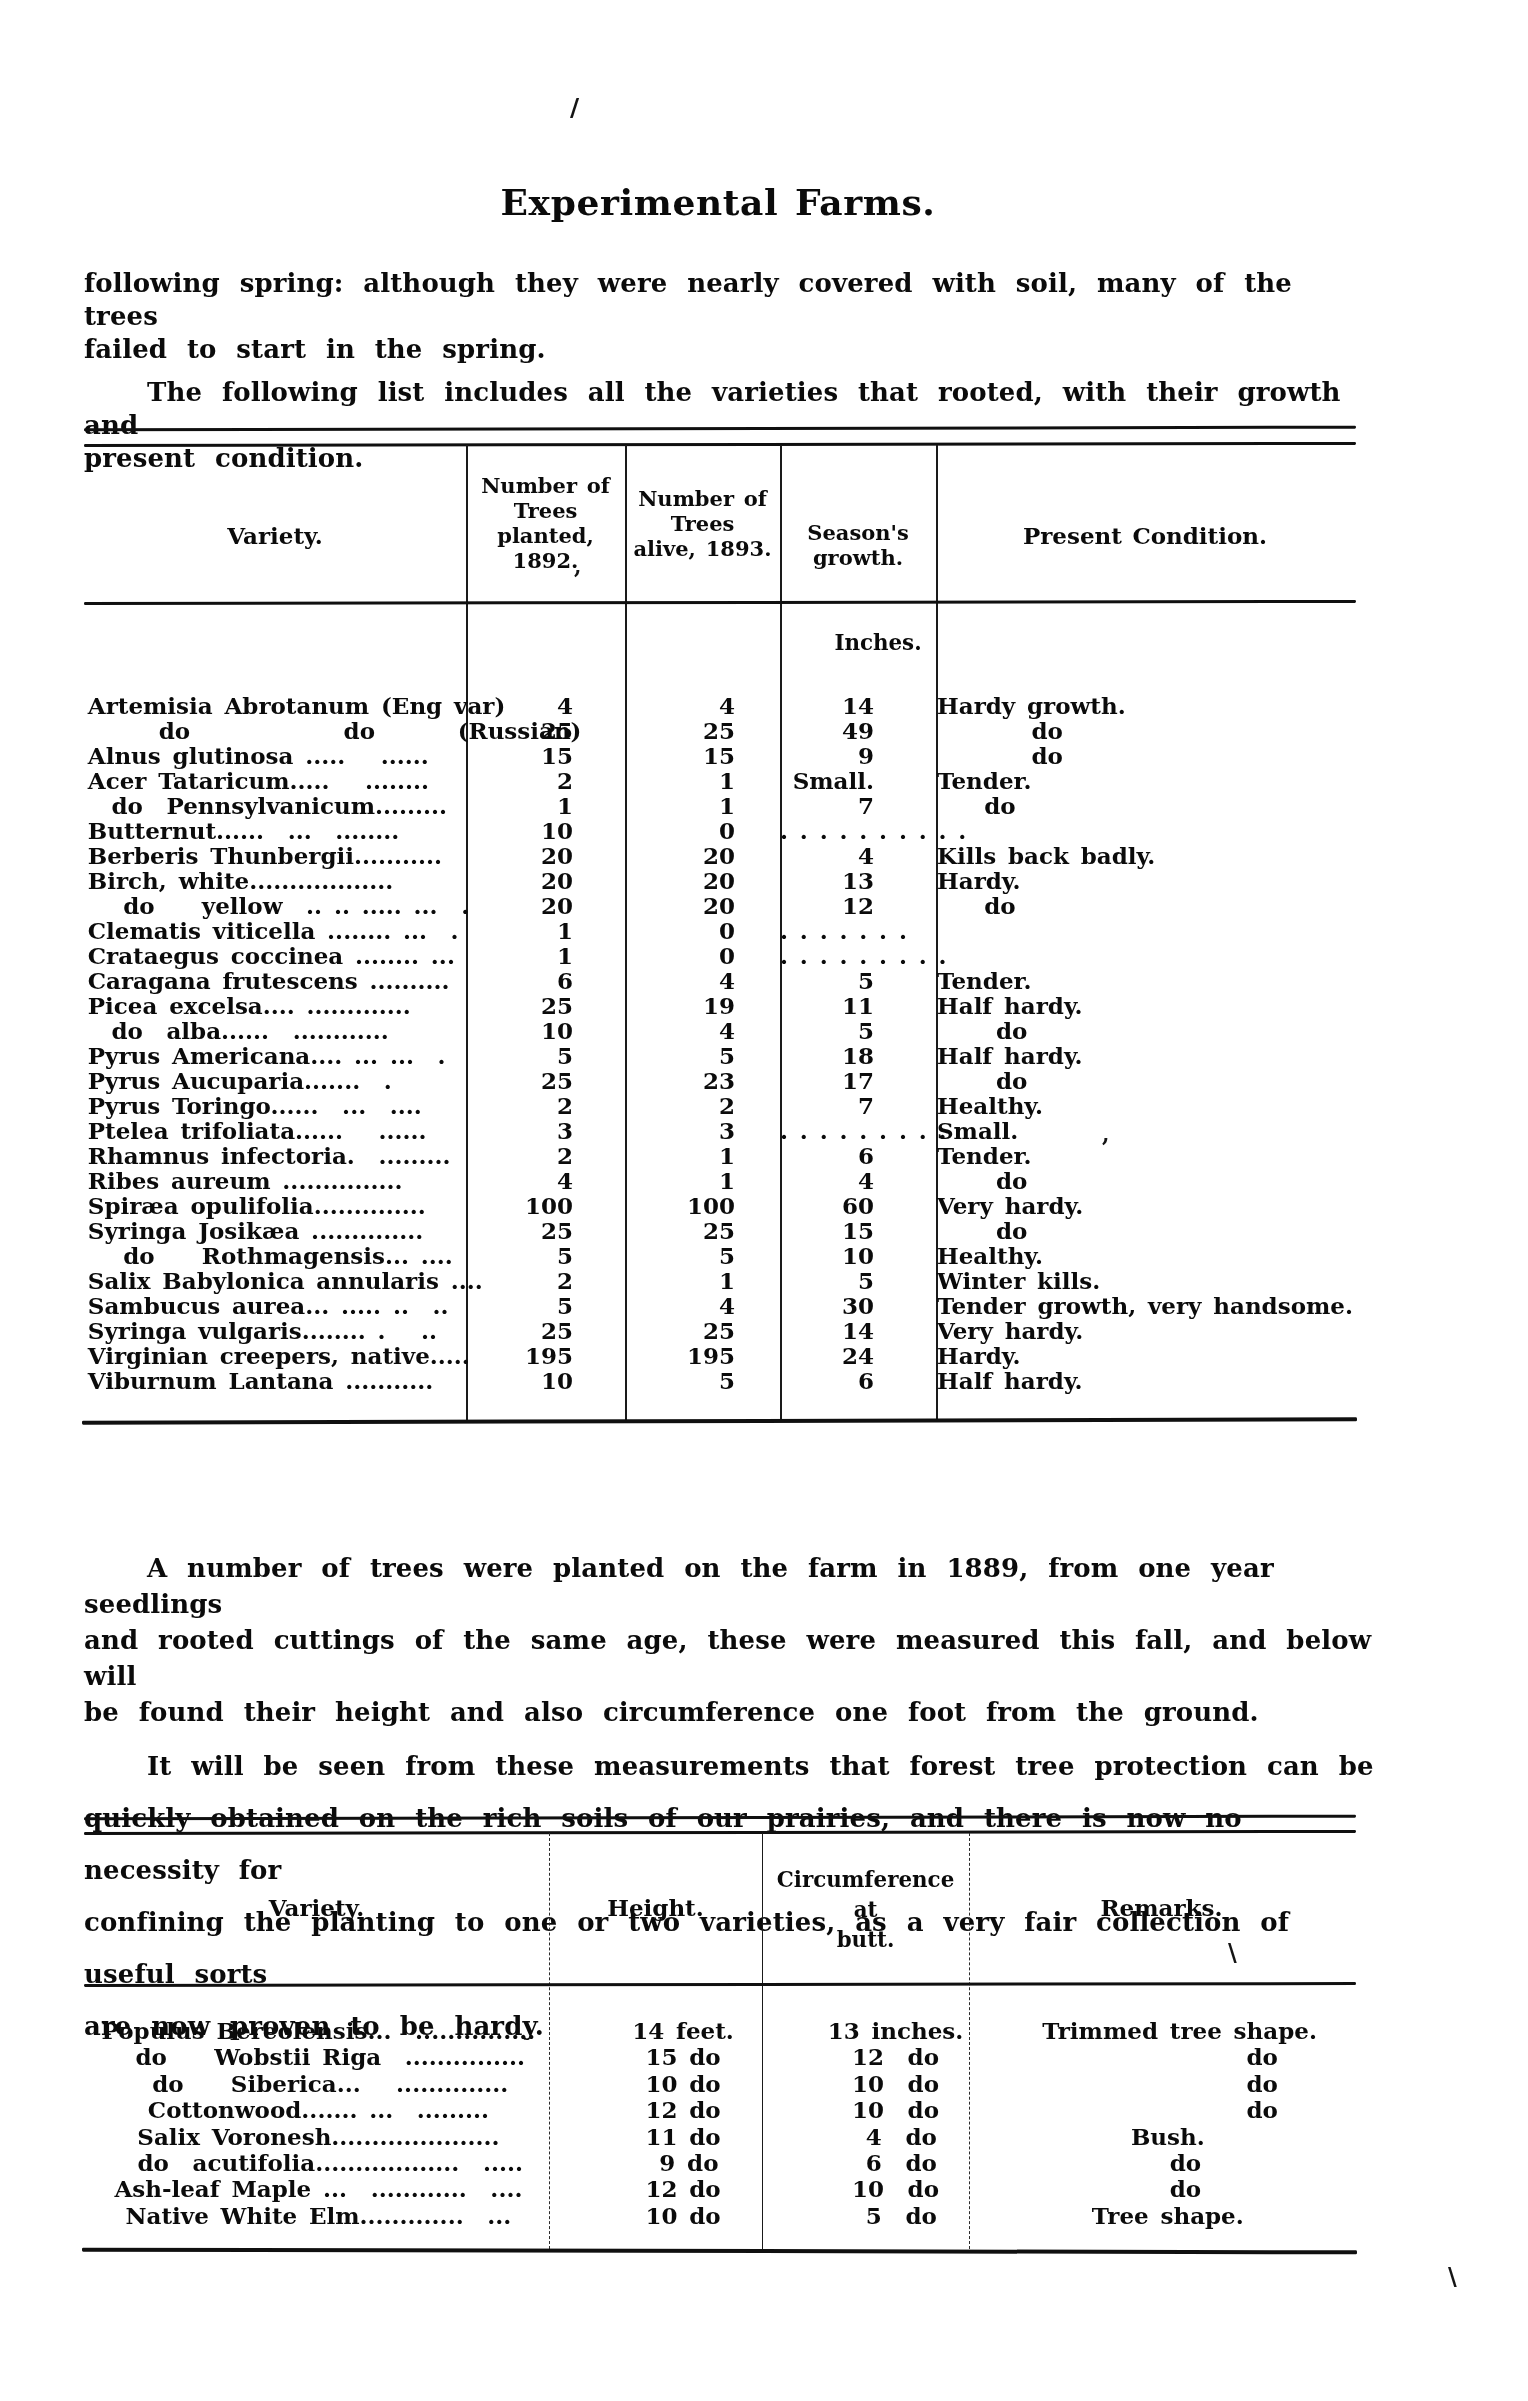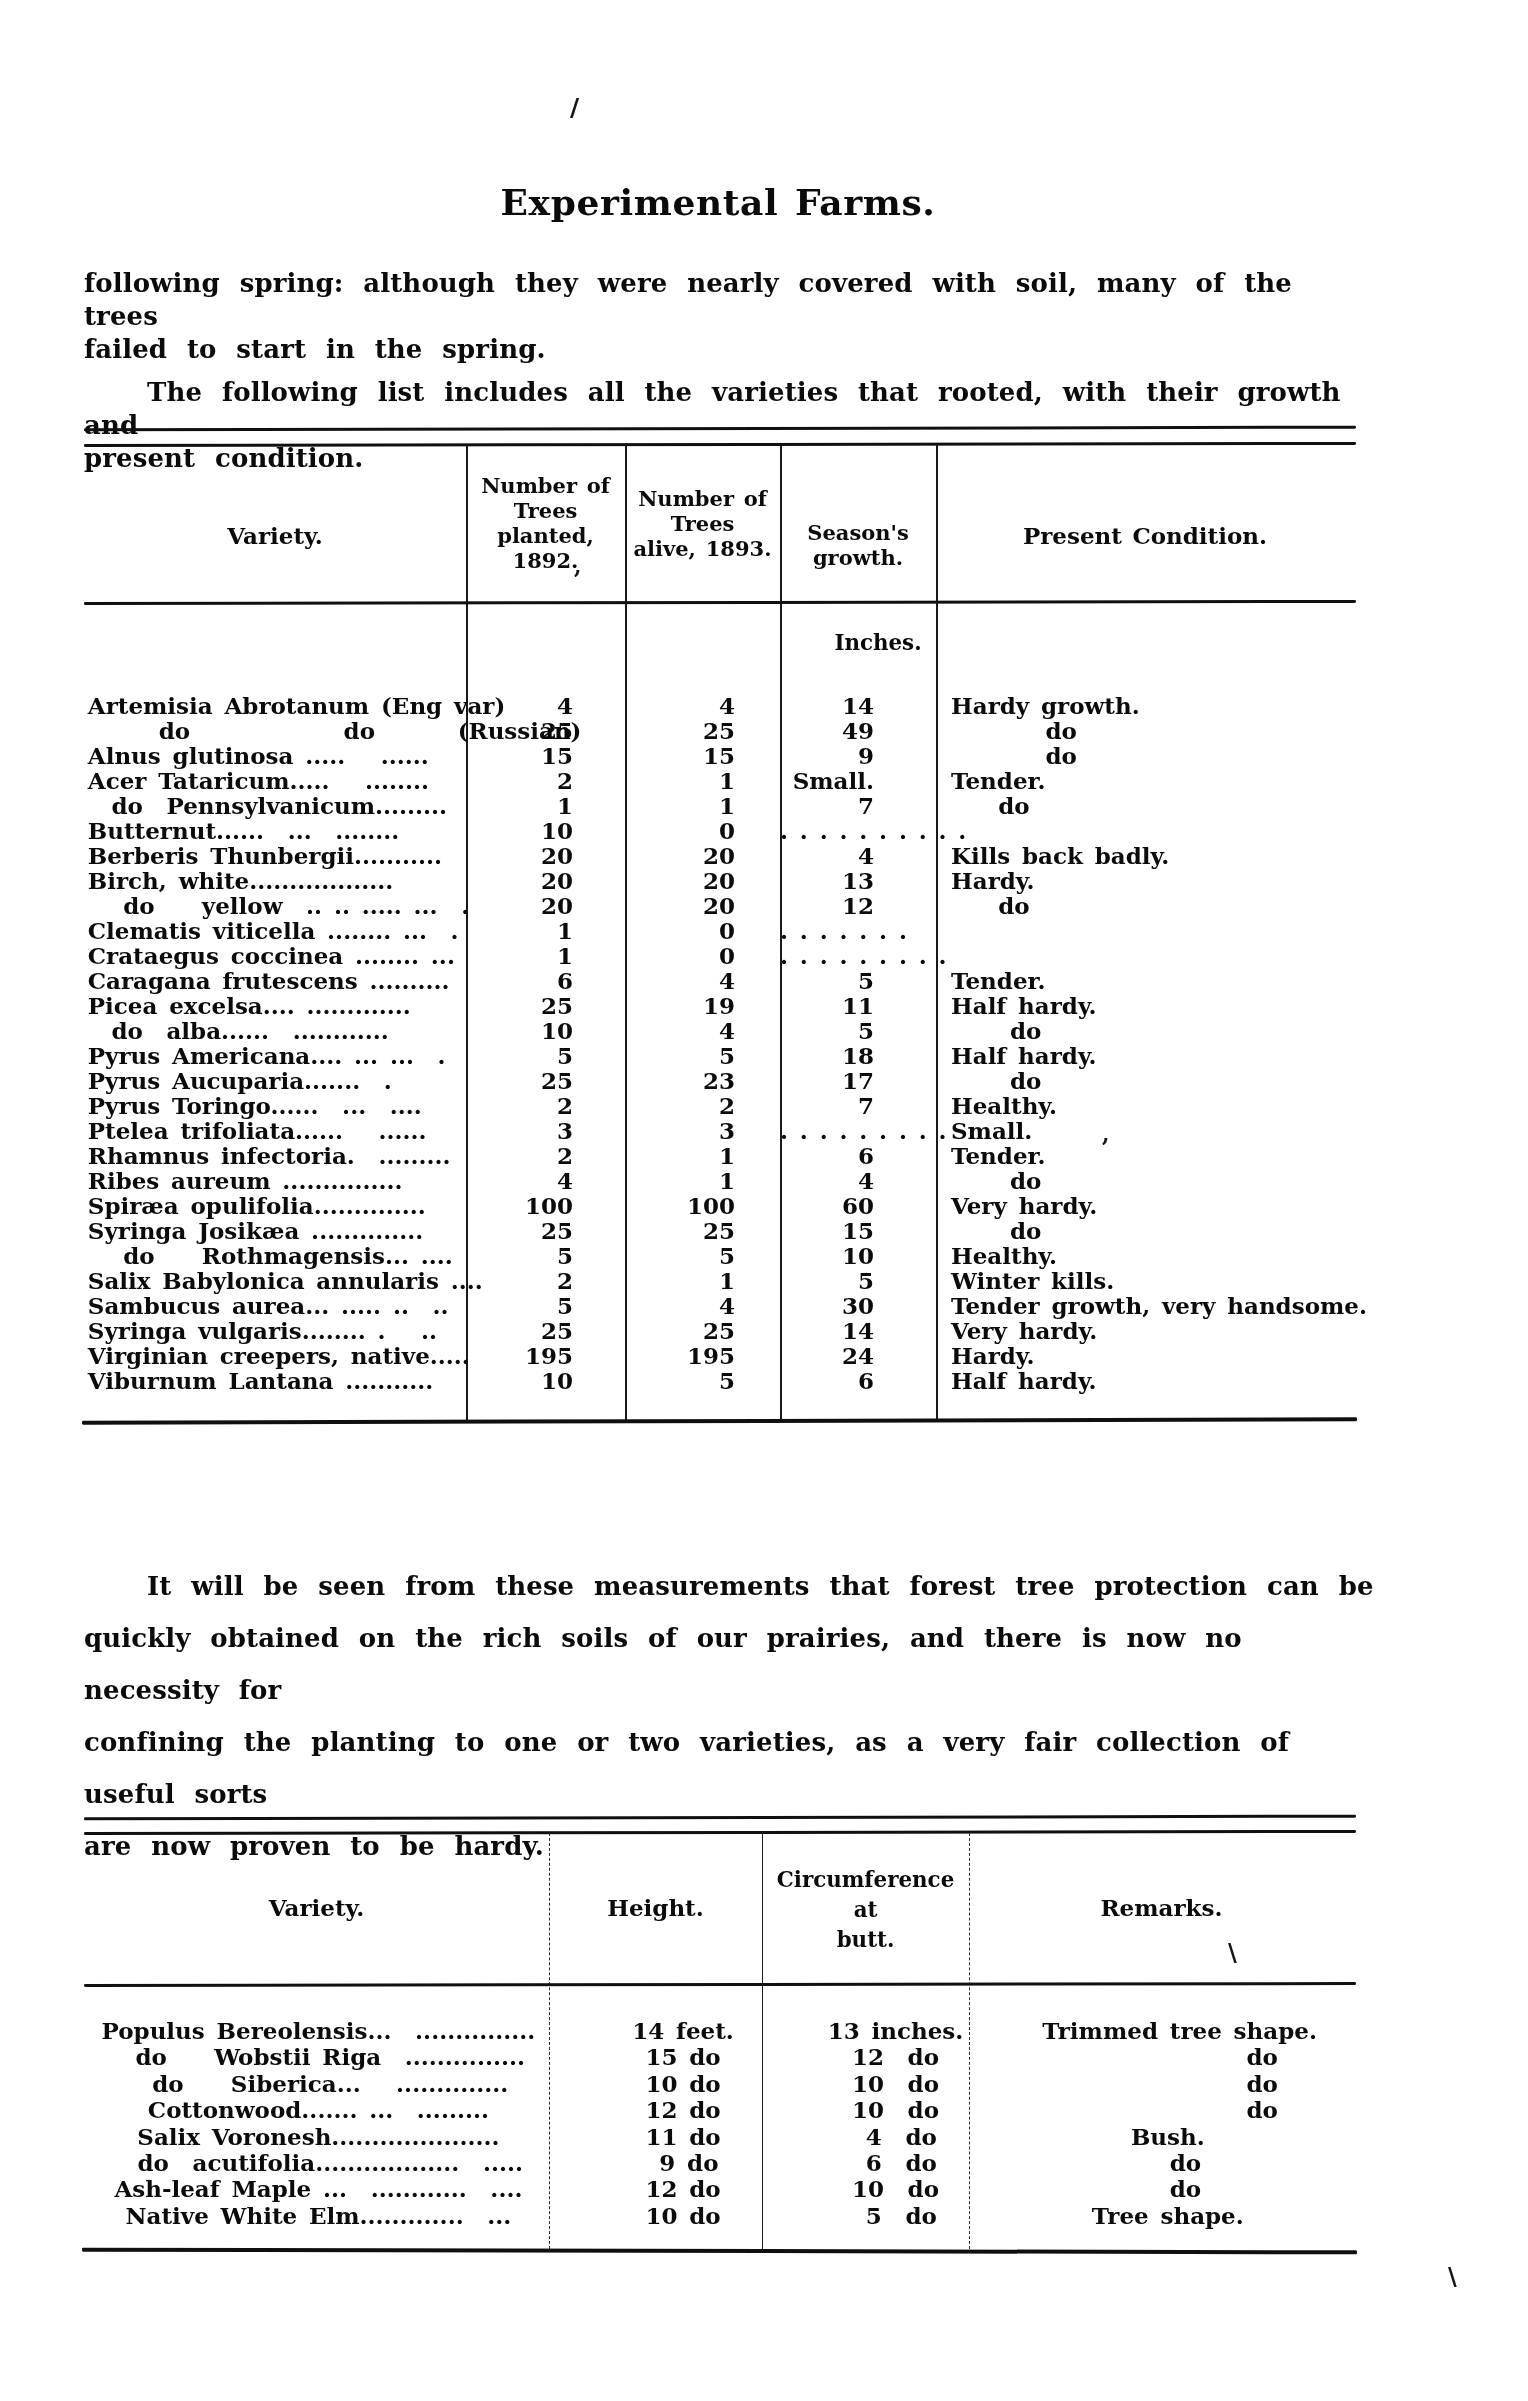--- a/index.html
+++ b/index.html
@@ -23,21 +23,21 @@
   .rows{position:absolute;}
   .row{display:grid;box-sizing:border-box;}
   .row>span{box-sizing:border-box;white-space:pre;word-spacing:3.8px;}
   .t1 .row{grid-template-columns:382px 159px 155px 156px 418px;height:25px;font-size:23px;line-height:25px;}
   .t2 .row{grid-template-columns:465px 213px 207px 385px;height:26.4px;font-size:23px;line-height:26.4px;}
   .num{text-align:right;}
   .p-var{padding-left:3.8px;}
   .p-planted{padding-right:52px;}
   .p-alive{padding-right:45px;}
   .p-growth{padding-right:62px;}
-  .p-cond{padding-left:15px;}
+  .p-cond{padding-left:1px;}
   .p-height{padding-left:55px;}
   .p-circ{padding-left:60px;}
   .p-rem{padding-left:12.6px;}
   .pageno{font-size:28px;letter-spacing:1.3px;}
   .mark{font-size:25px;color:#141414;}
 </style>
 </head>
 <body>
 
 <div class="page">
@@ -303,20 +303,23 @@
     <span class="p-cond">Half hardy.</span>
   </div>
 </div>
 
   <div class="abs mark" style="left:1102px;top:1122px;font-size:21.4px;">,</div>
 
   <div class="rule" style="left:82px;top:1419px;width:1275px;height:3.8px;transform:rotate(-0.15deg);"></div>
 
 
   <div class="abs" style="left:84px;top:1550px;width:1297px;">
+    <div class="para indent" style="line-height:36px;">A number of trees were planted on the farm in 1889, from one year seedlings
+and rooted cuttings of the same age, these were measured this fall, and below will
+be found their height and also circumference one foot from the ground.</div>
     <div class="para indent" style="line-height:52px;margin-top:10px;">It will be seen from these measurements that forest tree protection can be
 quickly obtained on the rich soils of our prairies, and there is now no necessity for
 confining the planting to one or two varieties, as a very fair collection of useful sorts
 are now proven to be hardy.</div>
   </div>
 
   <div class="rule" style="left:84px;top:1816px;width:1272px;height:3.1px;transform:rotate(-0.12deg);"></div>
   <div class="rule" style="left:84px;top:1831px;width:1272px;height:2.5px;transform:rotate(-0.1deg);"></div>
 
   <div class="vline dash" style="left:549px;top:1833px;height:416px;"></div>

